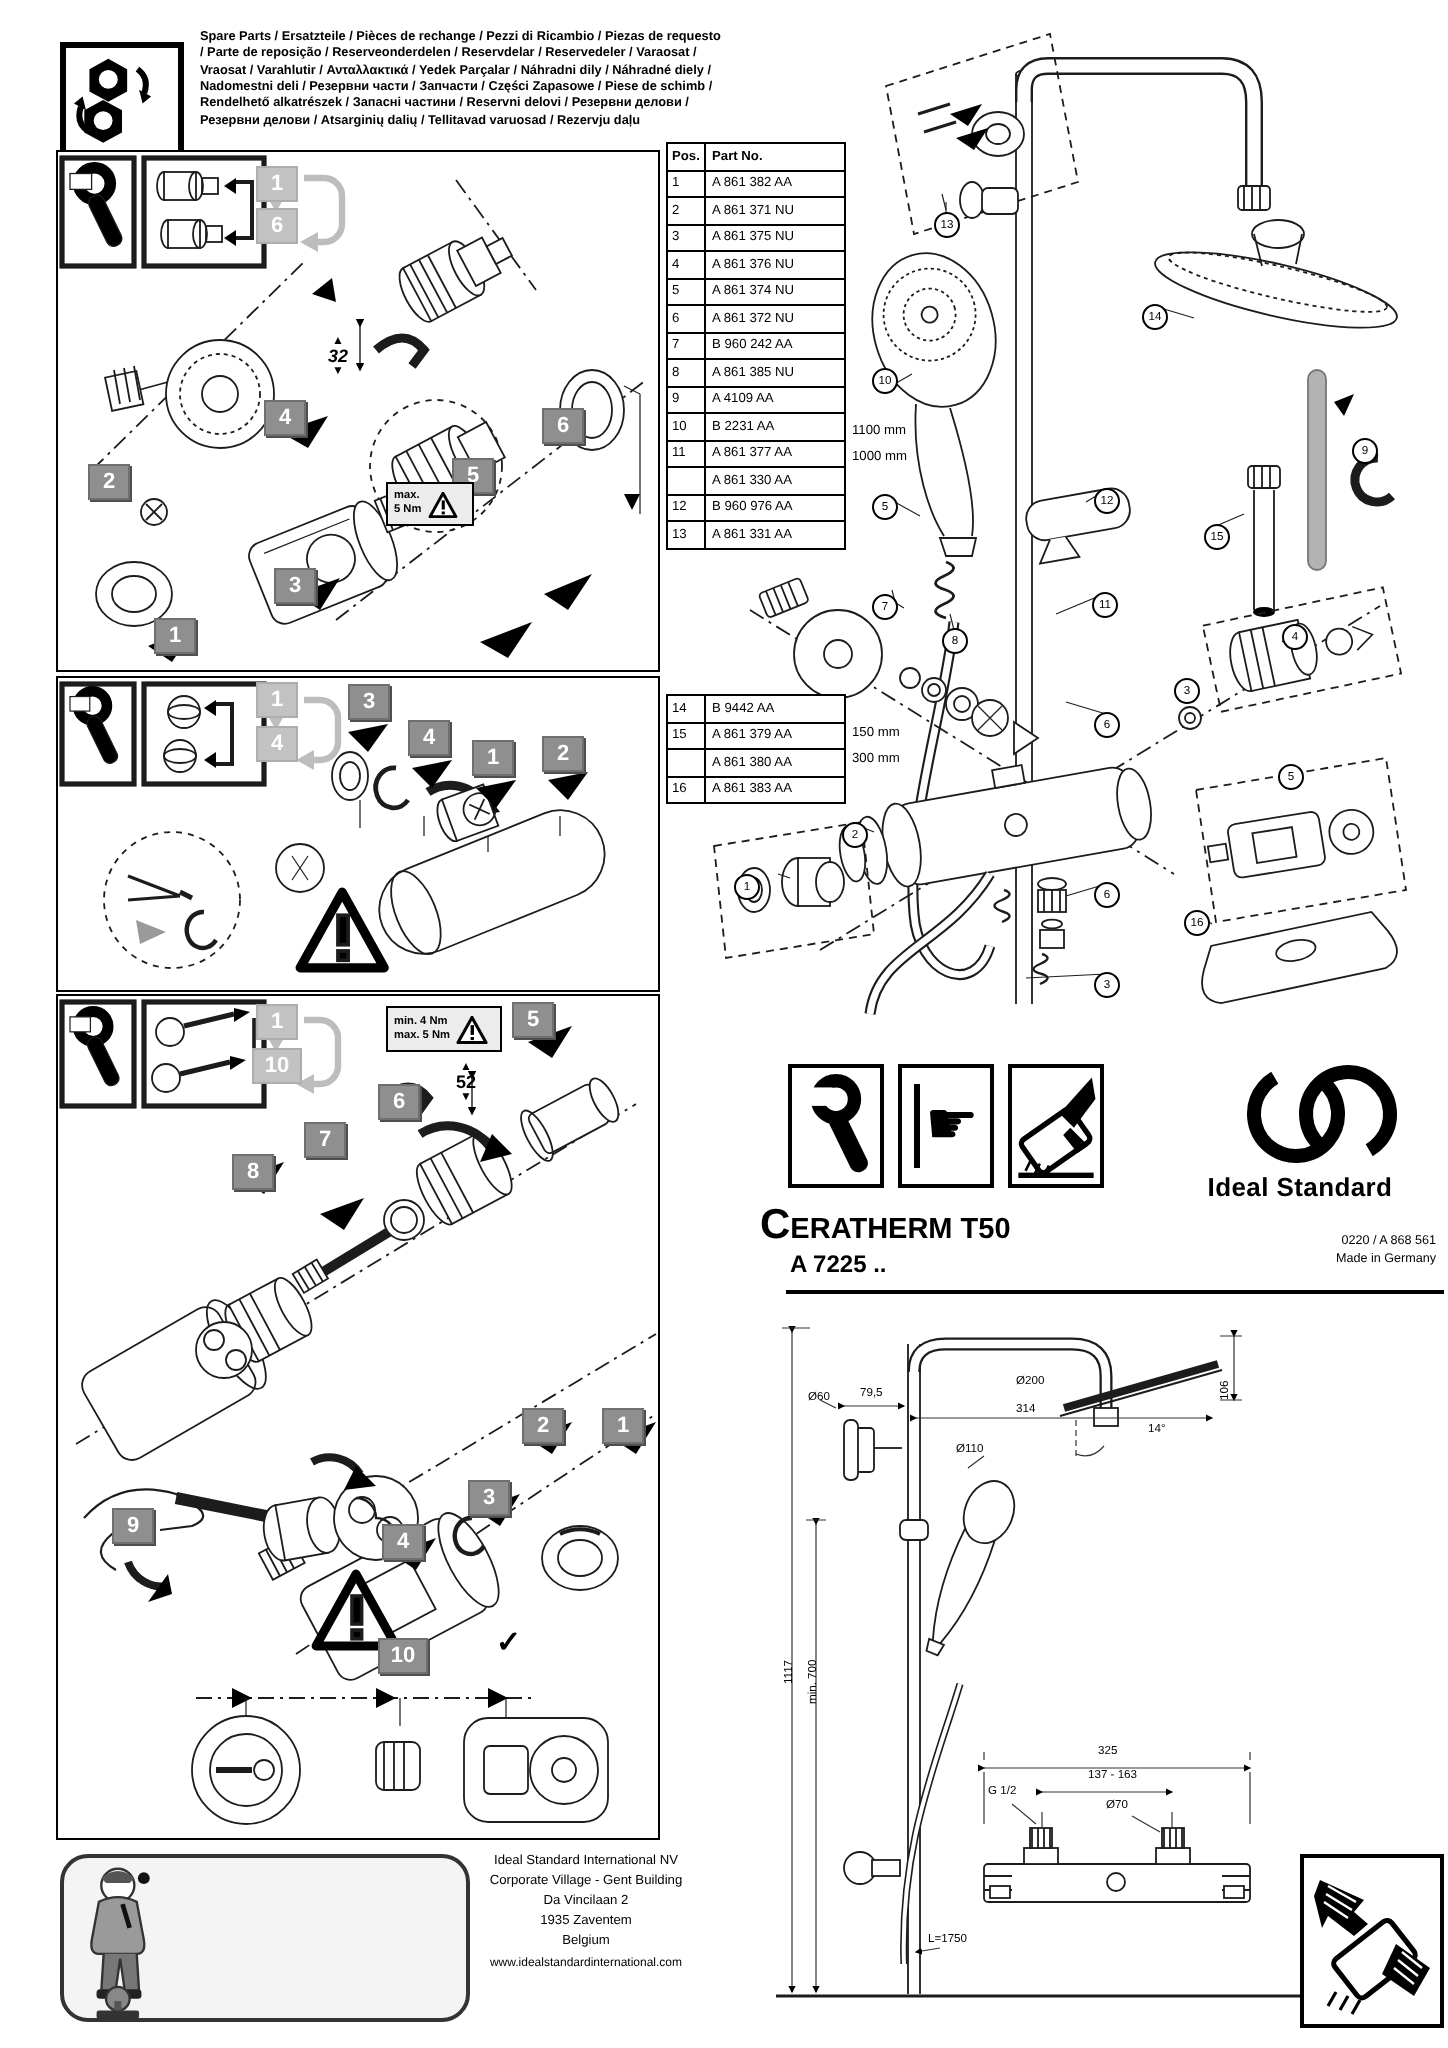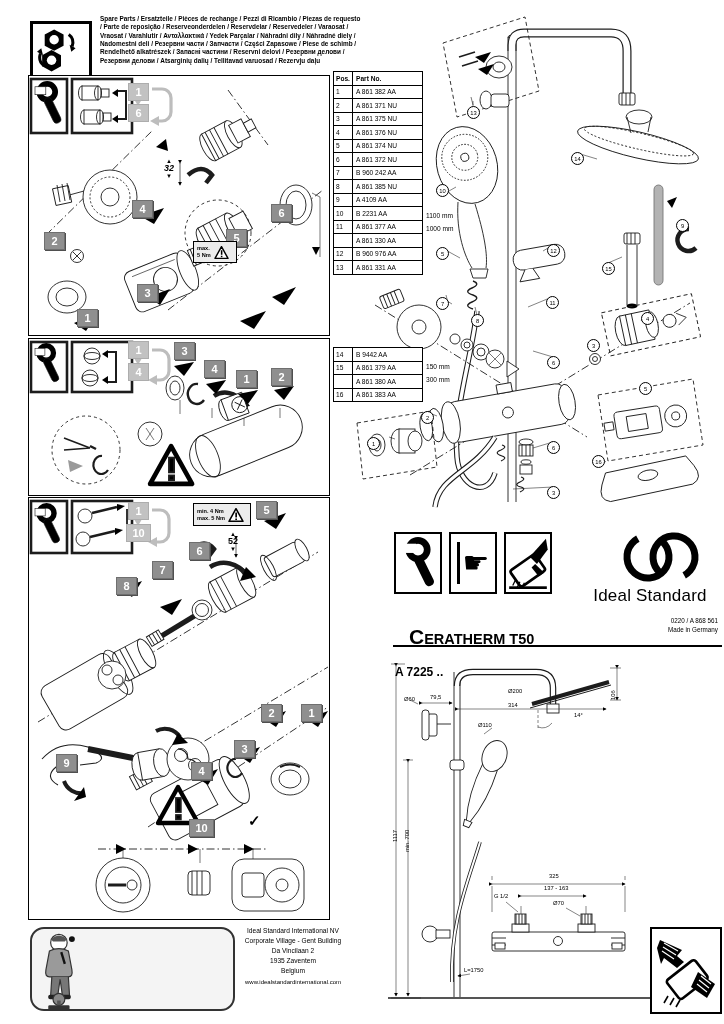--- a/index.html
+++ b/index.html
@@ -22,21 +22,21 @@
   .ptbl{position:absolute;border:1.1px solid #000;background:#fff;z-index:8;}
   .prow{display:flex;border-bottom:0.9px solid #000;height:12.5px;box-sizing:content-box;}
   .prow:last-child{border-bottom:none;}
   .cpos{width:19px;border-right:0.9px solid #000;display:flex;align-items:center;padding-left:2px;font-size:6.6px;box-sizing:border-box;}
   .cpart{width:69px;display:flex;align-items:center;padding-left:3px;font-size:6.6px;box-sizing:border-box;}
   .phead .cpos,.phead .cpart{font-weight:bold;}
   .pnote{position:absolute;font-size:6.6px;white-space:nowrap;z-index:8;}
   .iconbox{position:absolute;border:2.6px solid #000;background:#fff;display:flex;align-items:center;justify-content:center;box-sizing:border-box;z-index:7;}
   .hand-glyph{font-size:30px;line-height:1;margin-left:3px;}
   .vbar{width:0;height:42px;border-left:3.5px solid #000;}
-  .brand{position:absolute;font-size:17px;letter-spacing:0.2px;text-align:center;z-index:7;}
+  .brand{position:absolute;font-size:13px;letter-spacing:0.2px;text-align:center;z-index:7;font-weight:bold;}
   .ptitle{position:absolute;z-index:7;}
   .title-c{font-size:21px;font-weight:bold;}
   .title-rest{font-size:14.5px;font-weight:bold;}
   .model{position:absolute;font-size:12px;font-weight:bold;z-index:7;}
   .doc{position:absolute;font-size:6.3px;text-align:right;line-height:1.5;z-index:7;}
   .hr{position:absolute;background:#000;z-index:4;}
   .addr{position:absolute;font-size:6.6px;text-align:center;line-height:1.5;z-index:7;}
   .site{position:absolute;font-size:6px;text-align:center;z-index:7;}
   .footerbox{position:absolute;border:2px solid #333;border-radius:14px;background:#f4f4f4;box-sizing:border-box;z-index:6;}
   .check{position:absolute;font-size:15px;font-weight:bold;z-index:6;}
@@ -346,21 +346,21 @@
   </svg>
 
   <div class="badge ghost" style="left:128px;top:83px;">1</div>
   <div class="badge ghost" style="left:128px;top:104px;">6</div>
   <div class="badge" style="left:77px;top:309px;">1</div>
   <div class="badge" style="left:44px;top:232px;">2</div>
   <div class="badge" style="left:137px;top:284px;">3</div>
   <div class="badge" style="left:132px;top:200px;">4</div>
   <div class="badge" style="left:226px;top:229px;">5</div>
   <div class="badge" style="left:271px;top:204px;">6</div>
-  <div class="wsize" style="left:164px;top:158px;font-style:italic;">
+  <div class="wsize" style="left:164px;top:168px;font-style:italic;">
       <span class="ar">▲</span>
       <span>32</span>
       <span class="ar">▼</span>
     </div>
   <div class="torque" style="left:193px;top:241px;width:44px;height:22px;">
     <span class="tlines">
         <span>max.</span>
         <span>5 Nm</span>
       </span>
     <svg width="15" height="13" viewBox="0 0 22 20">
@@ -660,22 +660,22 @@
       <path d="M30 30 l10 10 -6 4 -8 -10 z" fill="#000"></path>
       <path d="M8 48 l-3 6 M13 50 l-3 6 M18 51 l-3 6" stroke="#000" stroke-width="1.4"></path>
       <rect x="1" y="55" width="42" height="3" fill="#000"></rect>
     </svg>
   </div>
   <svg class="abs" style="left:612px;top:528px;z-index:7;" width="100" height="58" viewBox="0 0 100 58">
     <circle cx="36" cy="29" r="21" fill="none" stroke="#000" stroke-width="7" stroke-dasharray="106 26" transform="rotate(-50 36 29)"></circle>
     <circle cx="62" cy="29" r="21" fill="none" stroke="#000" stroke-width="7" stroke-dasharray="106 26" transform="rotate(130 62 29)"></circle>
   </svg>
   <div class="brand" style="left:576px;top:586px;width:148px;">Ideal Standard</div>
-  <div class="ptitle" style="left:409px;top:601px;margin-top:24px;"><span class="title-c">C</span><span class="title-rest">ERATHERM T50</span></div>
-  <div class="model" style="left:395px;top:625px;margin-top:40px;">A 7225 ..</div>
+  <div class="ptitle" style="left:380px;top:601px;"><span class="title-c">C</span><span class="title-rest">ERATHERM T50</span></div>
+  <div class="model" style="left:395px;top:625px;">A 7225 ..</div>
   <div class="doc" style="left:610px;top:616px;width:108px;">
     <div>0220 / A 868 561</div>
     <div>Made in Germany</div>
   </div>
   <div class="hr" style="left:393px;top:645px;width:329px;height:2px;"></div>
 
   <svg class="abs" style="left:388px;top:652px;z-index:2;" width="336" height="360" viewBox="0 0 336 360">
     <g stroke="#333" stroke-width="0.6" fill="none">
 
       <path d="M8 14 V344" marker-start="url(#ma)" marker-end="url(#ma)"></path>

